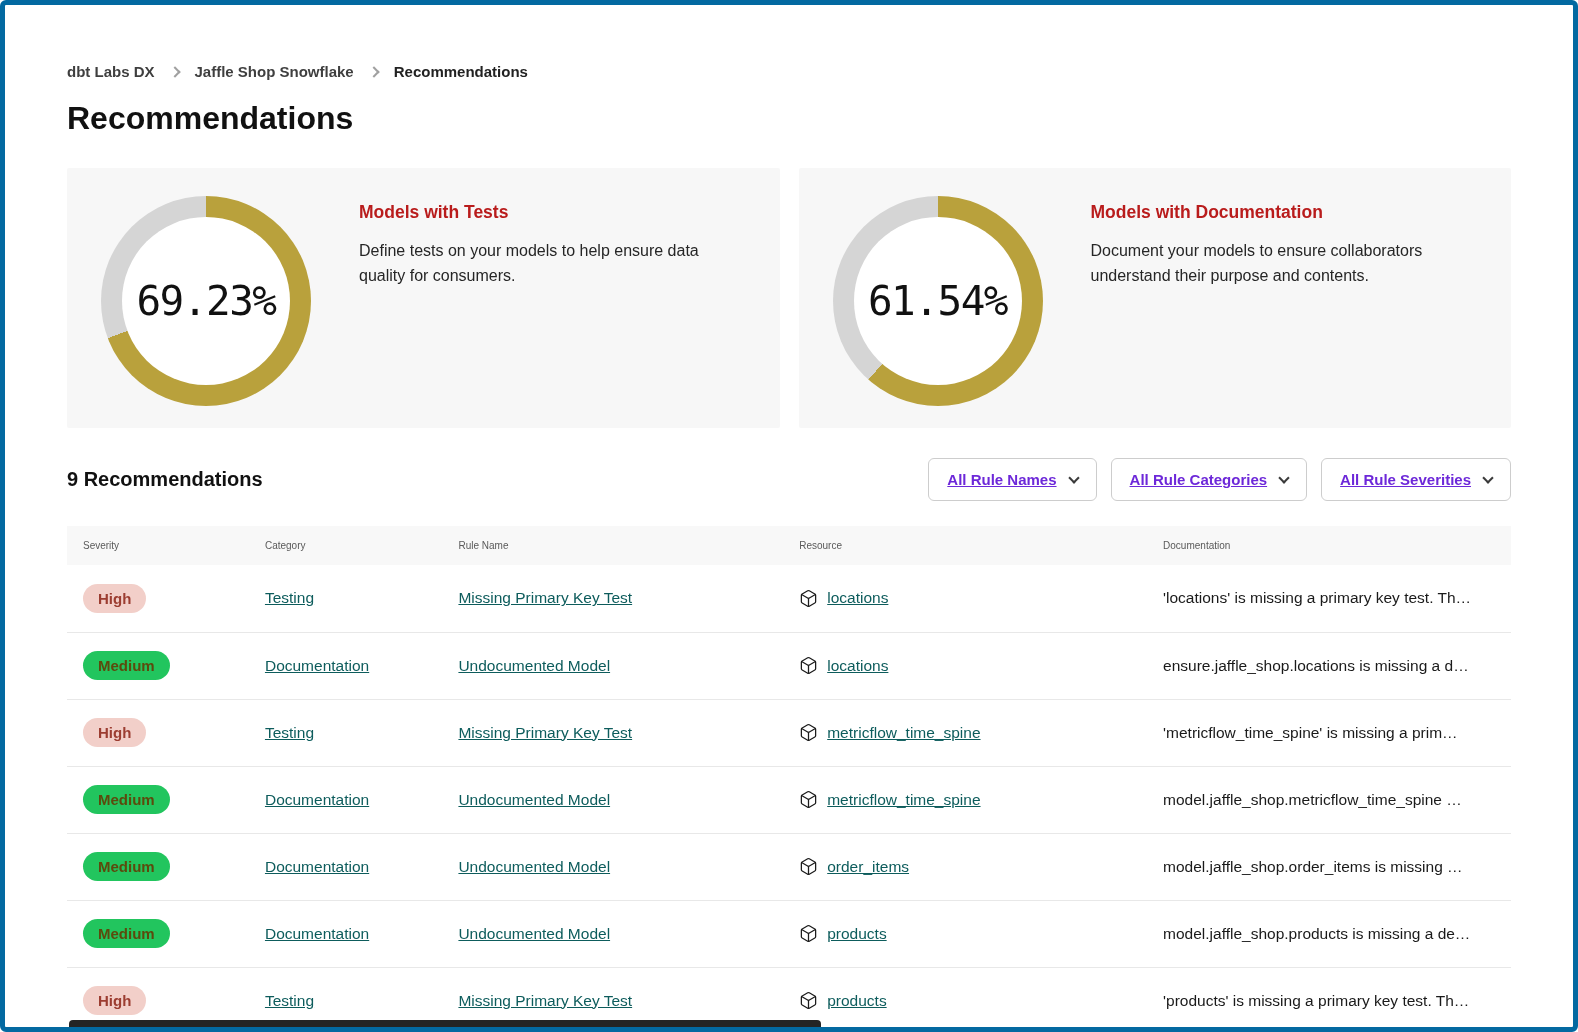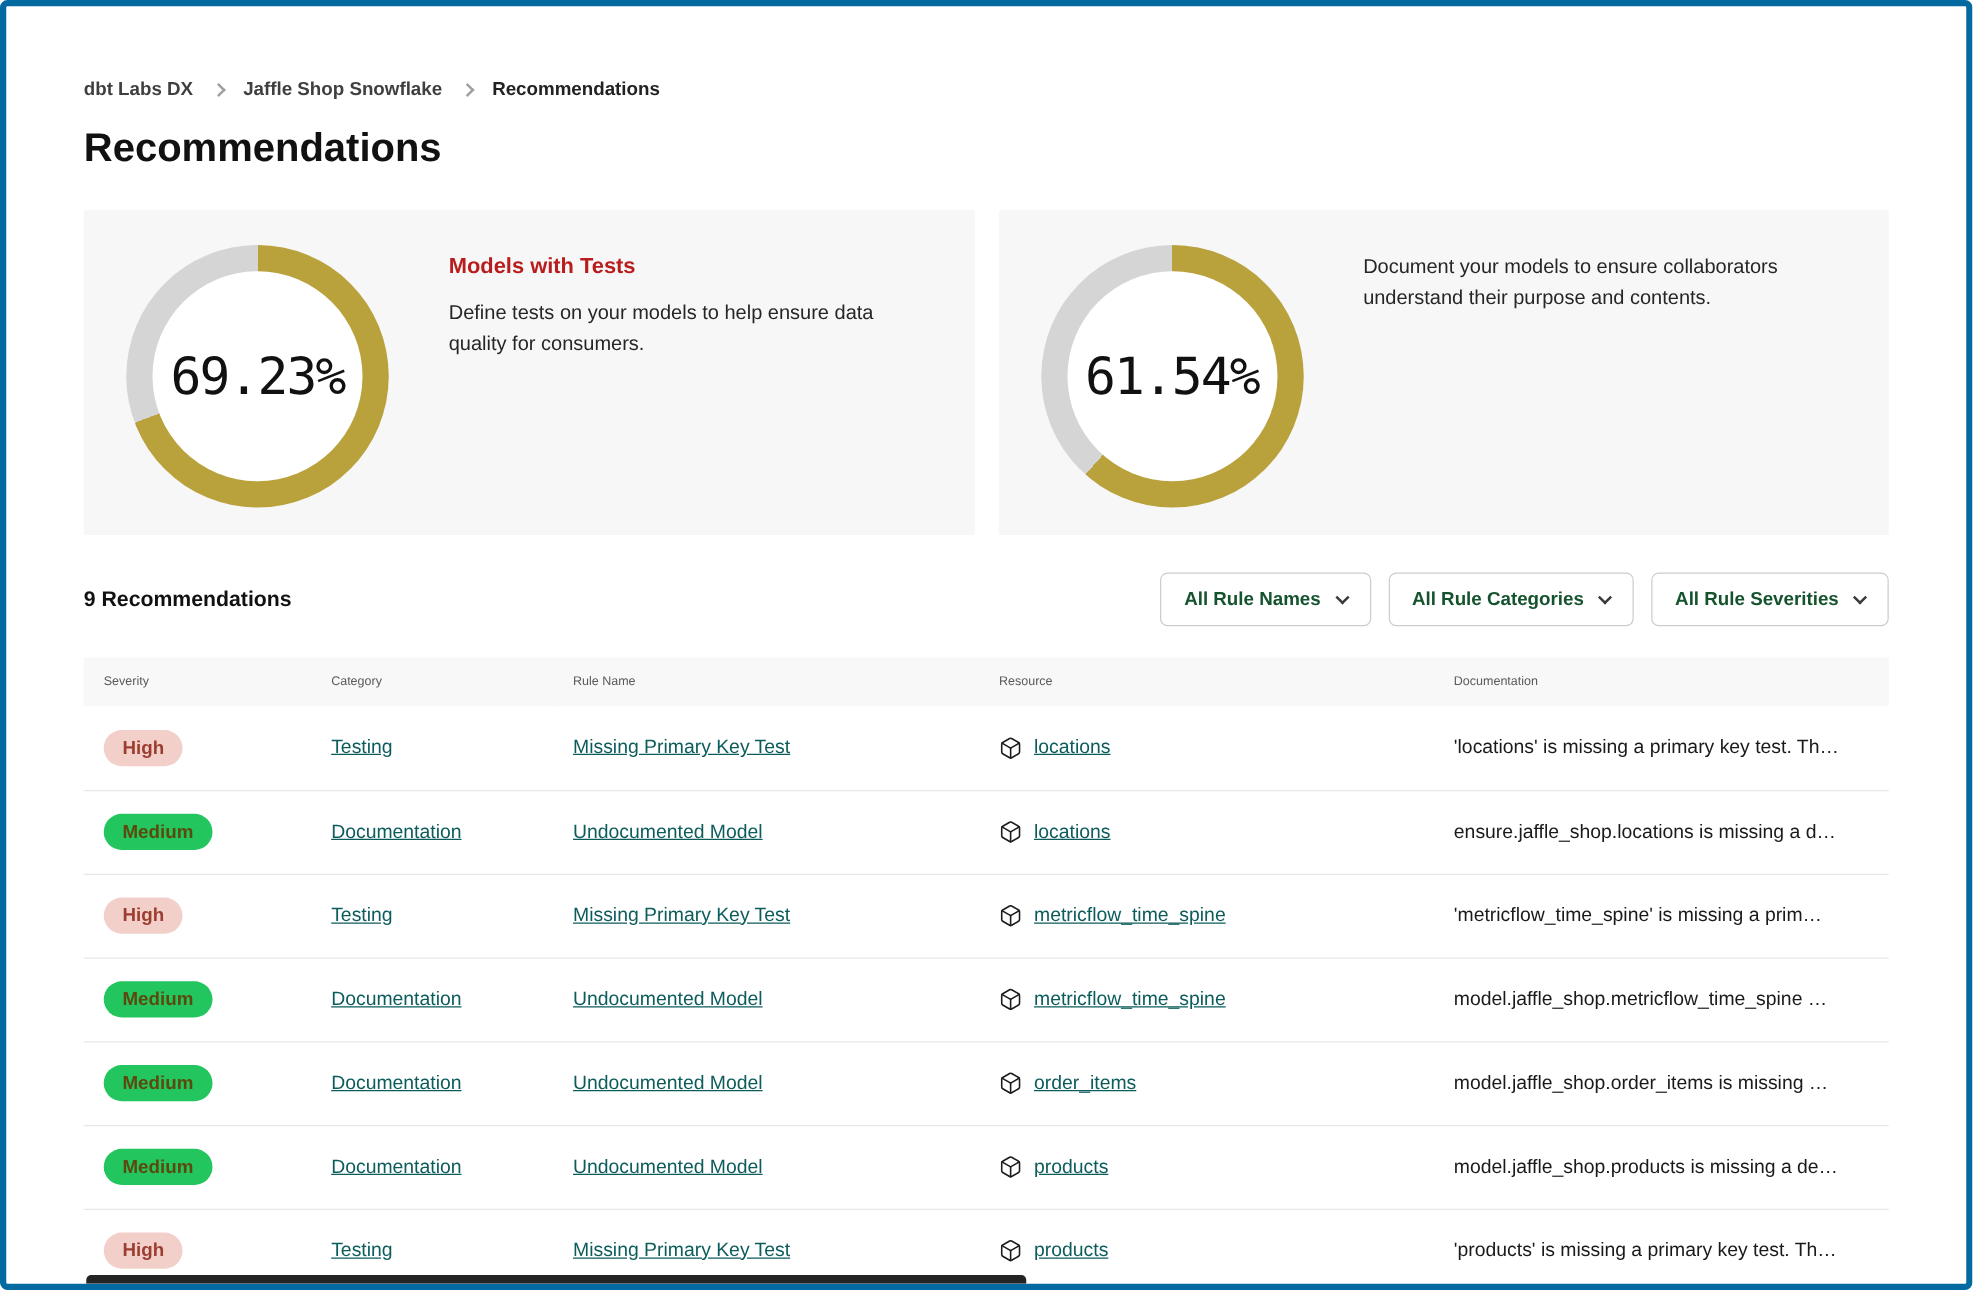--- a/index.html
+++ b/index.html
@@ -31,23 +31,23 @@
   .card { flex: 1; background: #f7f7f7; border-radius: 2px; padding: 28px 34px; display: flex; gap: 48px; height: 260px; }
   .donut { position: relative; width: 210px; height: 210px; border-radius: 50%; flex: 0 0 auto; }
   .donut-hole { position: absolute; inset: 21px; background: #fff; border-radius: 50%; display: flex; align-items: center; justify-content: center; }
   .donut-value { font-family: "DejaVu Sans Mono", monospace; font-size: 41px; font-weight: 500; color: #111; letter-spacing: -1.5px; }
   .card-text { padding-top: 6px; }
   .card-title { font-size: 17.5px; font-weight: 700; color: #b91c1c; margin-bottom: 16px; }
   .card-desc { font-size: 16px; color: #262626; line-height: 1.55; max-width: 460px; }
 
   
   .list-header { display: flex; align-items: center; justify-content: space-between; margin-top: 30px; }
-  .list-title { font-size: 17px; font-weight: 700; color: #111; }
+  .list-title { font-size: 20px; font-weight: 700; color: #111; }
   .filters { display: flex; gap: 14px; }
-  .filter-btn { display: flex; align-items: center; gap: 13px; background: #fff; border: 1px solid #cdcdcd; border-radius: 6px; padding: 12px 18px; font-size: 15px; font-weight: 600; color: #14532d; font-family: inherit; cursor: pointer; }
+  .filter-btn { display: flex; align-items: center; gap: 13px; background: #fff; border: 1px solid #cdcdcd; border-radius: 6px; padding: 12px 18px; font-size: 15px; font-weight: 600; color: #6d28d9; font-family: inherit; cursor: pointer; text-decoration: underline; }
   .chev-down { width: 8px; height: 8px; border-right: 2px solid #3a3a3a; border-bottom: 2px solid #3a3a3a; transform: rotate(45deg); margin-top: -4px; }
 
   
   table { width: 100%; border-collapse: collapse; margin-top: 25px; }
   thead th { background: #f8f8f8; text-align: left; font-weight: 400; font-size: 10px; color: #5a5a5a; padding: 14px 16px; }
   tbody td { border-top: 1px solid #e8e8e8; padding: 0 16px; height: 67px; font-size: 15.5px; color: #1a1a1a; vertical-align: middle; }
   tbody tr:first-child td { border-top: none; }
   col.c-severity { width: 12.6%; }
   col.c-category { width: 13.4%; }
   col.c-rule { width: 23.6%; }
@@ -96,20 +96,21 @@
         </div>
       </div>
 
       <div class="card">
         <div class="donut" style="background: conic-gradient(rgb(185, 161, 60) 0%, rgb(185, 161, 60) 61.54%, rgb(213, 213, 213) 61.54%, rgb(213, 213, 213) 100%);">
           <div class="donut-hole">
             <span class="donut-value">61.54%</span>
           </div>
         </div>
         <div class="card-text">
+          <div class="card-title">Models with Documentation</div>
           <div class="card-desc">Document your models to ensure collaborators understand their purpose and contents.</div>
         </div>
       </div>
 
     </div>
 
     <div class="list-header">
       <div class="list-title">9 Recommendations</div>
       <div class="filters">
         <button class="filter-btn">

